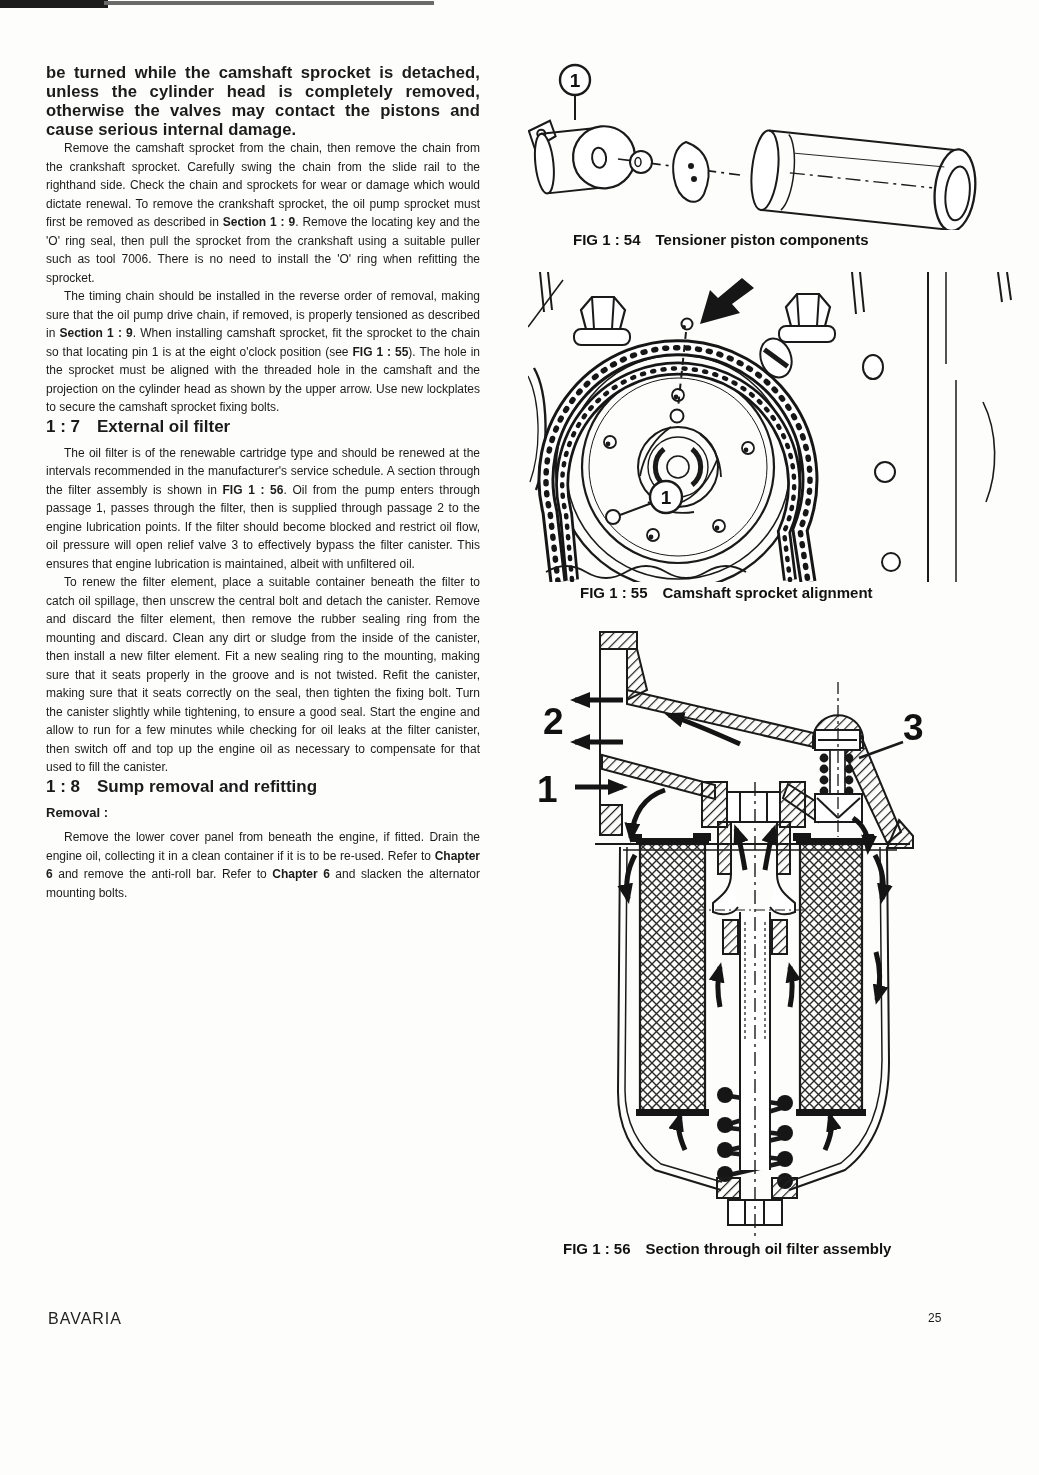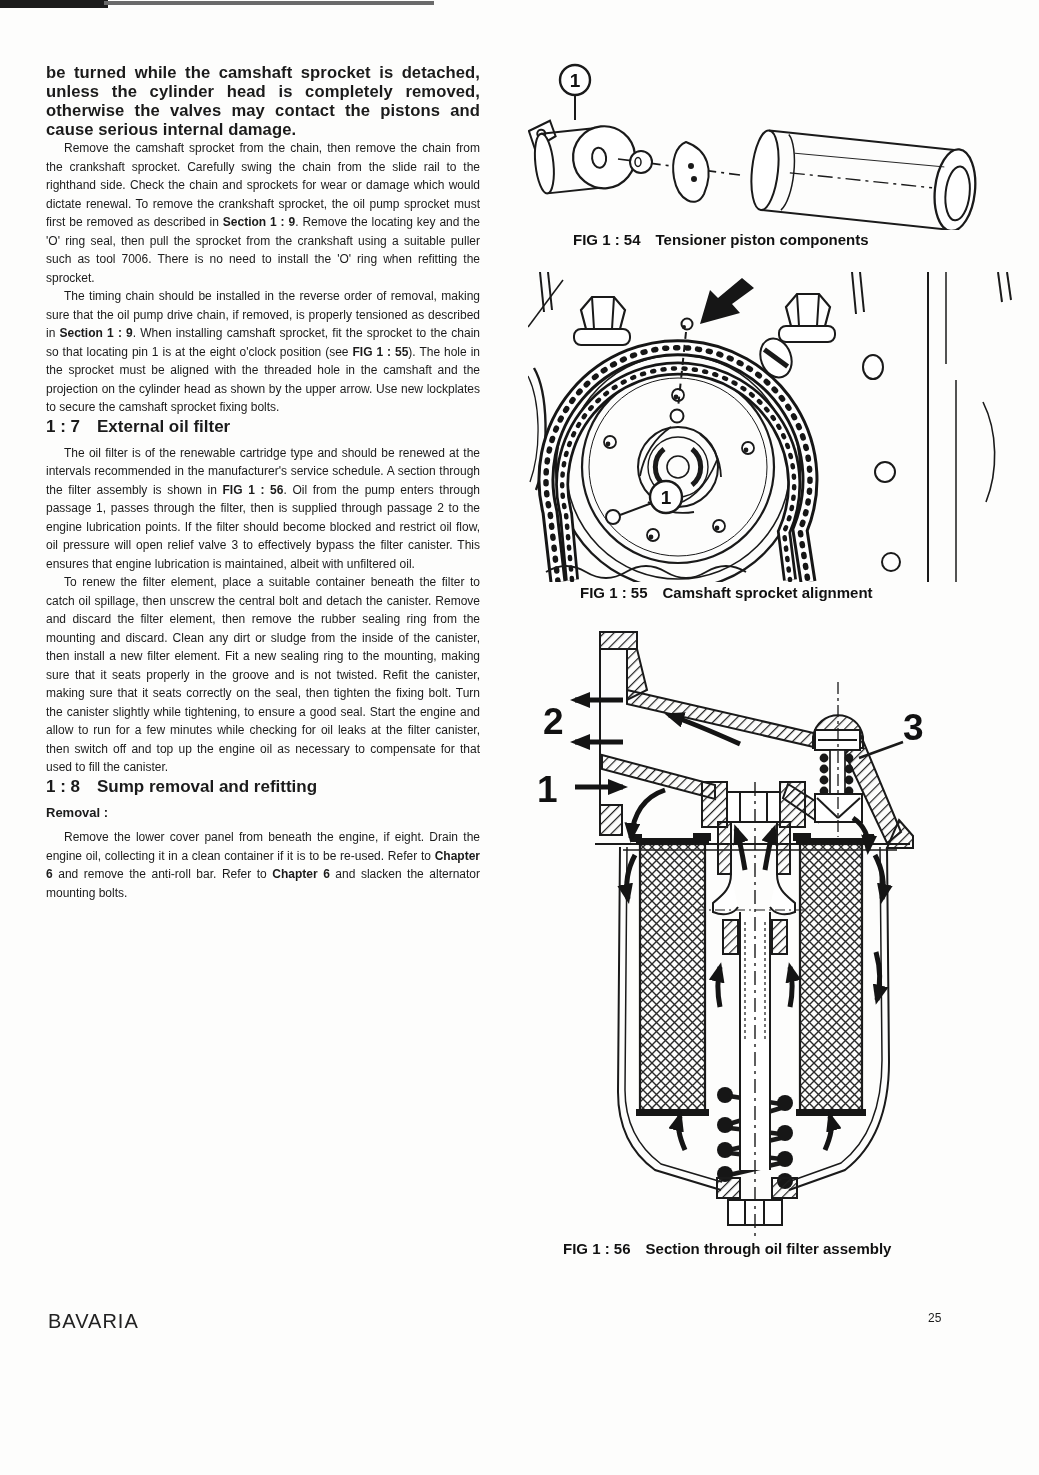--- a/index.html
+++ b/index.html
@@ -9,21 +9,21 @@
   .scan-bar2{position:absolute;left:104px;top:1px;width:330px;height:4px;background:#6a6a6a;}
   .col-left{position:absolute;left:46px;top:63px;width:434px;}
   .col-left p{margin:0;font-size:12px;line-height:18.5px;text-align:justify;hyphens:none;}
   .col-left p.intro{font-weight:700;font-size:16.6px;line-height:19px;letter-spacing:.1px;}
   .col-left p.ind{text-indent:18px;}
   .col-left .h{margin:0 0 7px;font-size:17px;line-height:20px;font-weight:700;text-align:left;}
   .col-left .subh{margin:1px 0 6px;font-size:13px;font-weight:700;text-align:left;}
   .b{font-weight:700;}
   .figsvg{position:absolute;}
   .caption{position:absolute;display:flex;gap:15px;font-size:15px;font-weight:700;color:#111;white-space:nowrap;justify-content:center;}
-  .footer-left{position:absolute;left:48px;top:1310px;font-size:20px;letter-spacing:1px;color:#222;}
+  .footer-left{position:absolute;left:48px;top:1310px;font-size:16px;letter-spacing:1px;color:#222;}
   .footer-right{position:absolute;left:928px;top:1311px;font-size:12px;color:#1b1b1b;}
   svg{display:block;}
   .ln{stroke:#1a1a1a;fill:none;}
   svg text{font-family:"Liberation Sans","DejaVu Sans",sans-serif;}
 </style>
 </head>
 <body>
 
 <div class="page">
   <div class="scan-bar1"></div>
@@ -31,21 +31,21 @@
 
   <div class="col-left">
     <p class="intro"><span class="b">be turned while the camshaft sprocket is detached, unless the cylinder head is completely removed, otherwise the valves may contact the pistons and cause serious internal damage.</span></p>
     <p class="ind"><span>Remove the camshaft sprocket from the chain, then remove the chain from the crankshaft sprocket. Carefully swing the chain from the slide rail to the righthand side. Check the chain and sprockets for wear or damage which would dictate renewal. To remove the crankshaft sprocket, the oil pump sprocket must first be removed as described in </span><span class="b">Section 1 : 9</span><span>. Remove the locating key and the 'O' ring seal, then pull the sprocket from the crankshaft using a suitable puller such as tool 7006. There is no need to install the 'O' ring when refitting the sprocket.</span></p>
     <p class="ind"><span>The timing chain should be installed in the reverse order of removal, making sure that the oil pump drive chain, if removed, is properly tensioned as described in </span><span class="b">Section 1 : 9</span><span>. When installing camshaft sprocket, fit the sprocket to the chain so that locating pin 1 is at the eight o'clock position (see </span><span class="b">FIG 1 : 55</span><span>). The hole in the sprocket must be aligned with the threaded hole in the camshaft and the projection on the cylinder head as shown by the upper arrow. Use new lockplates to secure the camshaft sprocket fixing bolts.</span></p>
     <p class="h"><span class="b">1 : 7 External oil filter</span></p>
     <p class="ind"><span>The oil filter is of the renewable cartridge type and should be renewed at the intervals recommended in the manufacturer's service schedule. A section through the filter assembly is shown in </span><span class="b">FIG 1 : 56</span><span>. Oil from the pump enters through passage 1, passes through the filter, then is supplied through passage 2 to the engine lubrication points. If the filter should become blocked and restrict oil flow, oil pressure will open relief valve 3 to effectively bypass the filter canister. This ensures that engine lubrication is maintained, albeit with unfiltered oil.</span></p>
     <p class="ind"><span>To renew the filter element, place a suitable container beneath the filter to catch oil spillage, then unscrew the central bolt and detach the canister. Remove and discard the filter element, then remove the rubber sealing ring from the mounting and discard. Clean any dirt or sludge from the inside of the canister, then install a new filter element. Fit a new sealing ring to the mounting, making sure that it seats properly in the groove and is not twisted. Refit the canister, making sure that it seats correctly on the seal, then tighten the fixing bolt. Turn the canister slightly while tightening, to ensure a good seal. Start the engine and allow to run for a few minutes while checking for oil leaks at the filter canister, then switch off and top up the engine oil as necessary to compensate for that used to fill the canister.</span></p>
     <p class="h"><span class="b">1 : 8 Sump removal and refitting</span></p>
     <p class="subh"><span class="b">Removal :</span></p>
-    <p class="ind"><span>Remove the lower cover panel from beneath the engine, if eight. Drain the engine oil, collecting it in a clean container if it is to be re-used. Refer to </span><span class="b">Chapter 6</span><span> and remove the anti-roll bar. Refer to </span><span class="b">Chapter 6</span><span> and slacken the alternator mounting bolts.</span></p>
+    <p class="ind"><span>Remove the lower cover panel from beneath the engine, if fitted. Drain the engine oil, collecting it in a clean container if it is to be re-used. Refer to </span><span class="b">Chapter 6</span><span> and remove the anti-roll bar. Refer to </span><span class="b">Chapter 6</span><span> and slacken the alternator mounting bolts.</span></p>
   </div>
 
   <svg class="figsvg" style="left:528px;top:58px;" width="480" height="172" viewBox="0 0 480 172">
     <g class="ln" stroke-width="2">
       <circle cx="47" cy="22" r="15" fill="#fff" stroke-width="2.4"></circle>
       <line x1="47" y1="37" x2="47" y2="62"></line>
       <g transform="rotate(-6 50 100)">
         <polygon points="4,68 26,60 30,76 8,86" fill="#fff"></polygon>
         <circle cx="16" cy="72" r="4"></circle>
         <ellipse cx="16" cy="102" rx="9" ry="30" fill="#fff"></ellipse>

